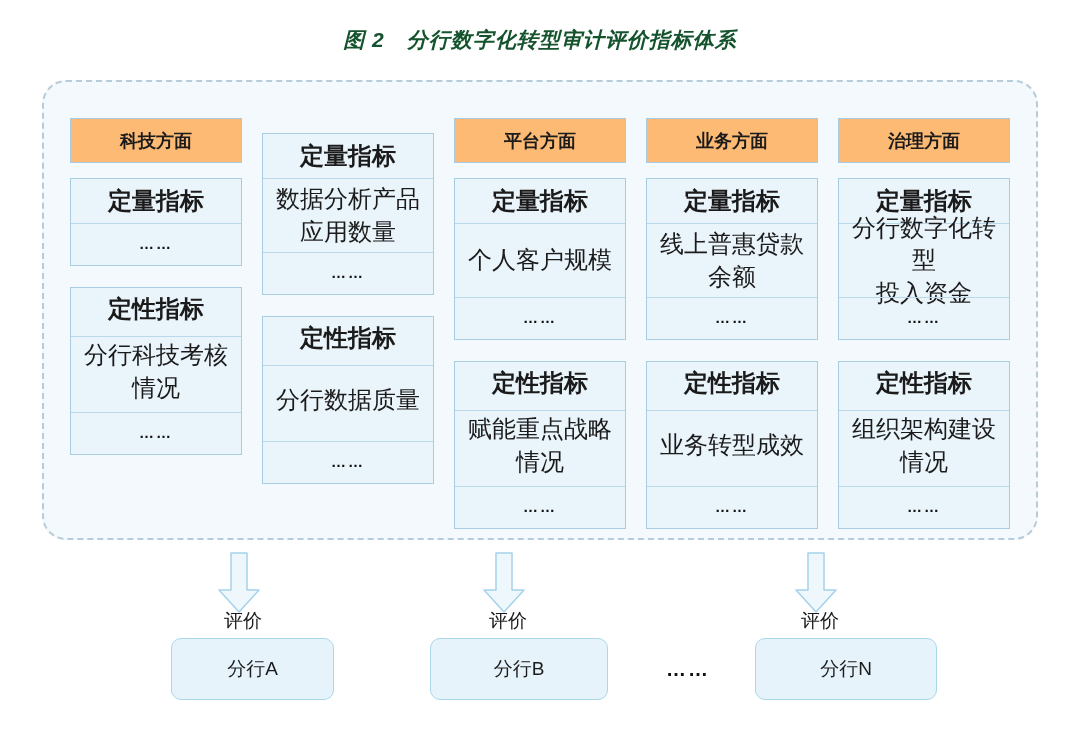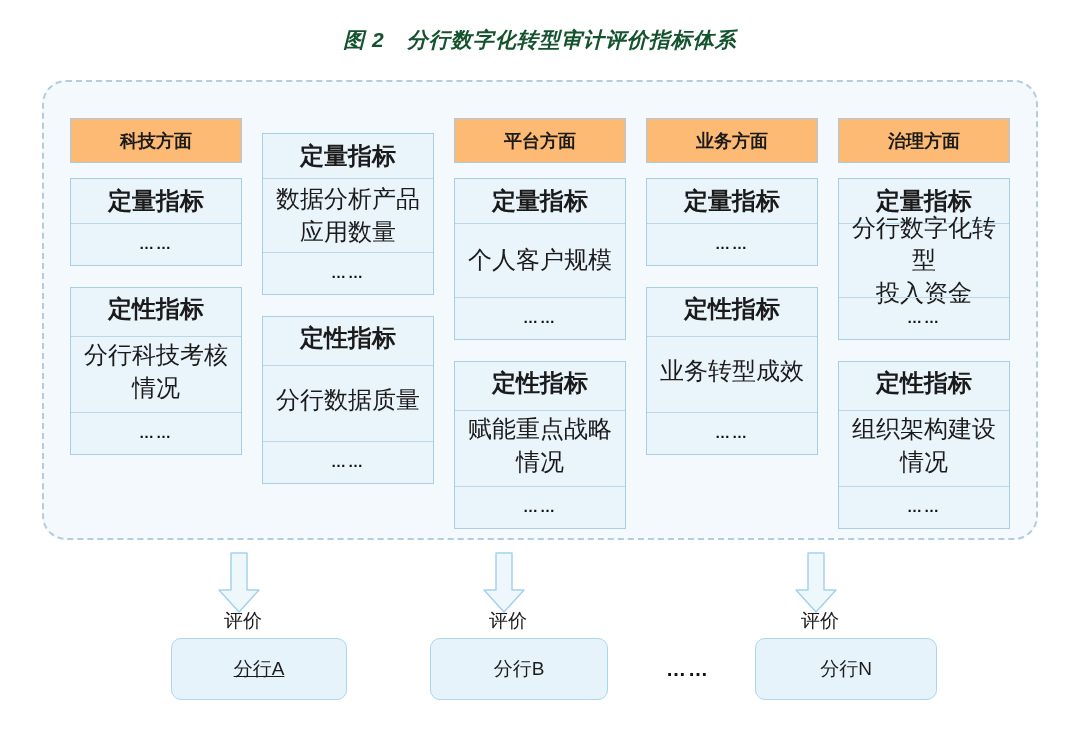--- a/index.html
+++ b/index.html
@@ -134,20 +134,22 @@
       <div class="cell item">赋能重点战略
 情况</div>
       <div class="cell dots">……</div>
     </div>
   </div>
 
   <div class="aspect-col">
     <div class="aspect-header">业务方面</div>
     <div class="group quant">
       <div class="cell head">定量指标</div>
+      <div class="cell item">线上普惠贷款
+余额</div>
       <div class="cell dots">……</div>
     </div>
     <div class="group qual">
       <div class="cell head">定性指标</div>
       <div class="cell item">业务转型成效</div>
       <div class="cell dots">……</div>
     </div>
   </div>
 
   <div class="aspect-col">
@@ -180,16 +182,16 @@
   </svg>
   <span class="arrow-label">评价</span>
 </div>
 <div class="arrow-group" style="left:793px;">
   <svg width="44" height="62" viewBox="0 0 44 62">
     <path d="M14 1 L30 1 L30 38 L42 38 L22 60 L2 38 L14 38 Z" fill="#eef7fc" stroke="#a5d2ea" stroke-width="1.5" stroke-linejoin="round"></path>
   </svg>
   <span class="arrow-label">评价</span>
 </div>
 
-<div class="branch-box" style="left:171px; width:176px;text-decoration:underline;">分行A</div>
+<div class="branch-box" style="left:171px; width:163px;">分行A</div>
 <div class="branch-box" style="left:430px; width:178px;">分行B</div>
 <div class="branch-ellipsis" style="left:648px; width:80px;">……</div>
 <div class="branch-box" style="left:755px; width:182px;">分行N</div>
 
 </body></html>

